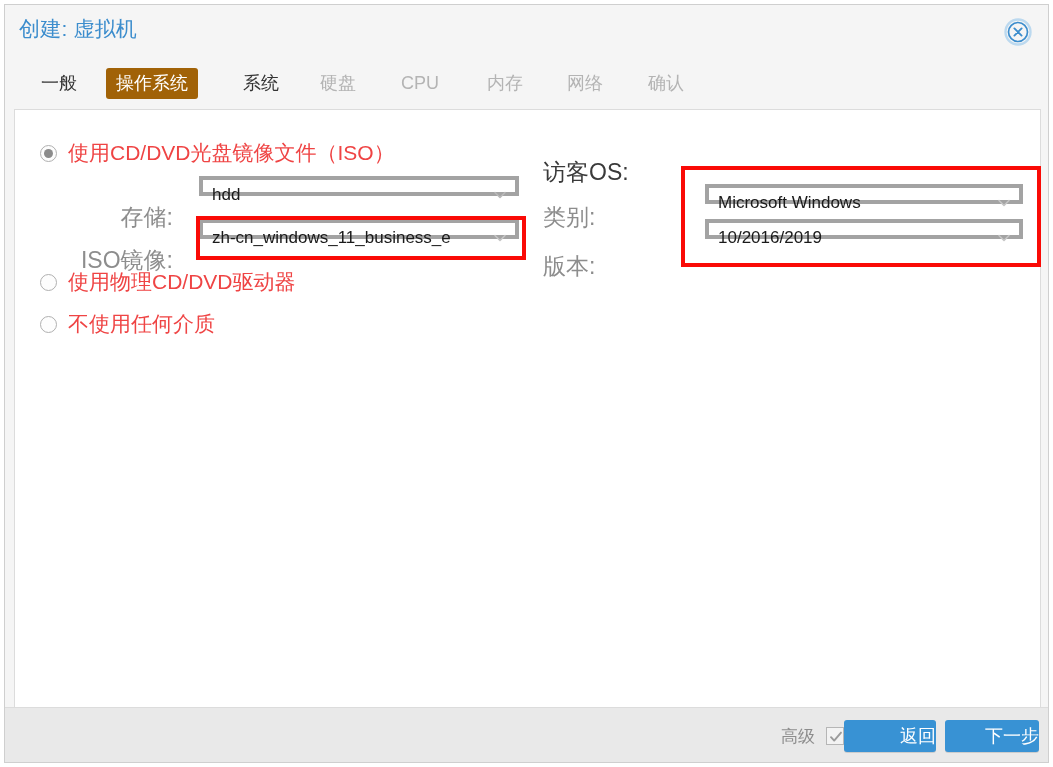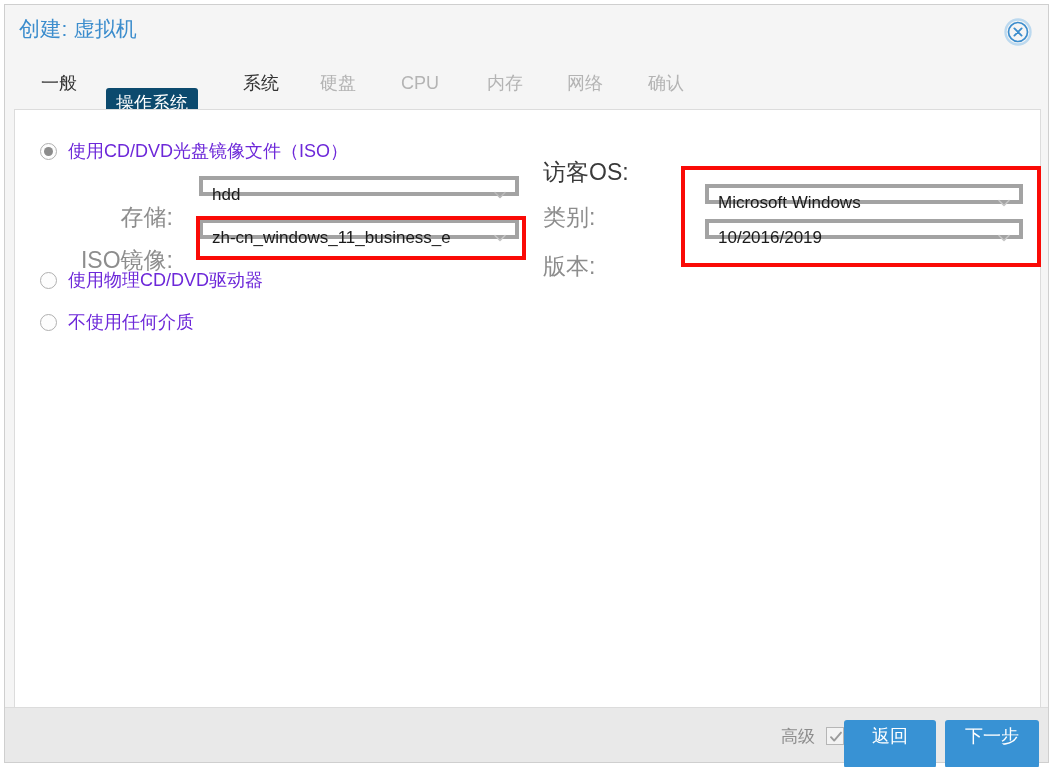--- a/index.html
+++ b/index.html
@@ -72,23 +72,22 @@
     border-radius: 3px;
     white-space: nowrap;
     cursor: pointer;
     box-sizing: border-box;
   }
   .tab.disabled {
     color: #b4b4b4;
     cursor: default;
   }
   .tab.active {
-    background: #0c4a6e;
+    background: #a16207;
     color: #ffffff;
-    margin-top: 20px;
   }
 
   
   .content {
     position: absolute;
     left: 9px;
     top: 104px;
     width: 1027px;
     height: 599px;
     background: #ffffff;
@@ -118,22 +117,22 @@
     content: "";
     position: absolute;
     left: 3px;
     top: 3px;
     width: 9px;
     height: 9px;
     border-radius: 50%;
     background: #8c8c8c;
   }
   .radio-label {
-    font-size: 18px;
-    color: #6d28d9;
+    font-size: 21px;
+    color: #ef4444;
   }
 
   .field-label {
     position: absolute;
     font-size: 23px;
     color: #8d8d8d;
     text-align: right;
     white-space: nowrap;
     margin-top: 17px;
   }
@@ -204,26 +203,26 @@
     border: 1px solid #b6b6b6;
     background: #f3f3f3;
     box-sizing: border-box;
     cursor: pointer;
   }
   .adv-check svg { position: absolute; left: 1px; top: 1px; }
 
   .btn {
     position: absolute;
     top: 12px;
-    height: 48px;
+    height: 32px;
     line-height: 32px;
     background: #3892d4;
     color: #ffffff;
     font-size: 18px;
-    text-align: center;
+    text-align: right;
     border-radius: 3px;
     cursor: pointer;
     box-shadow: 0 1px 0 rgba(0,0,0,0.12);
   }
   .btn-back  { right: 112px; width: 92px; }
   .btn-next  { right: 9px;   width: 94px; }
 </style>
 </head>
 <body>
 

